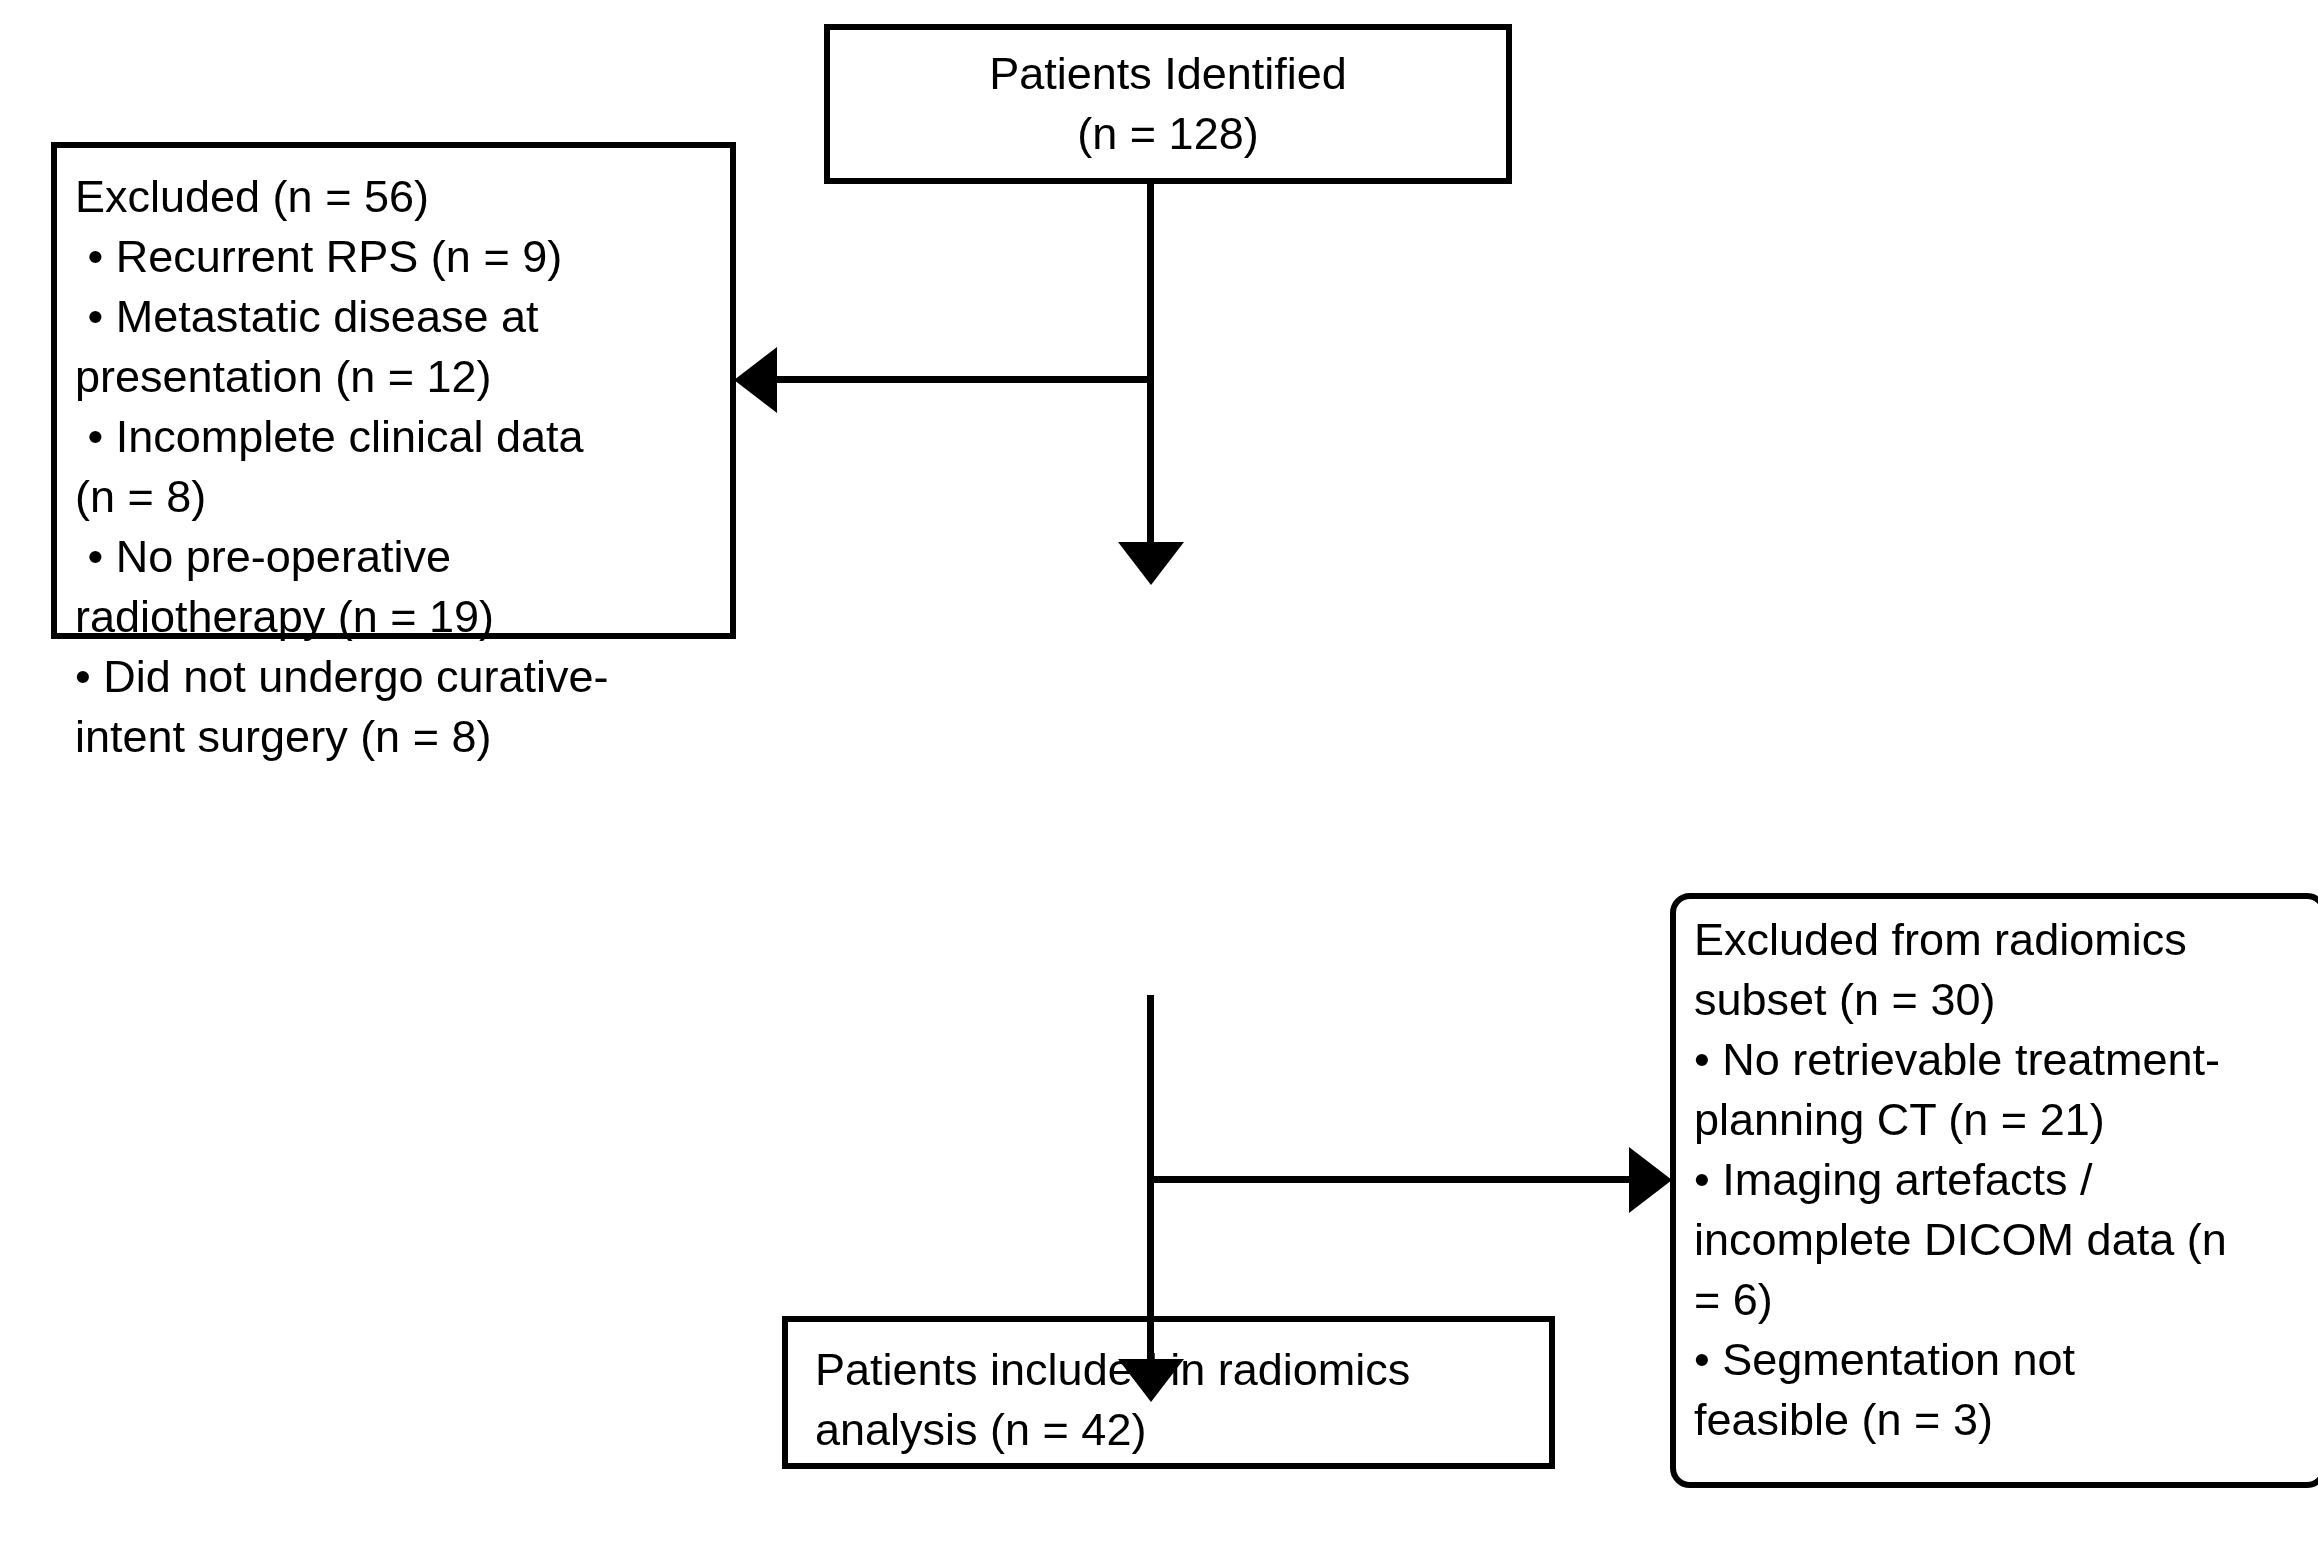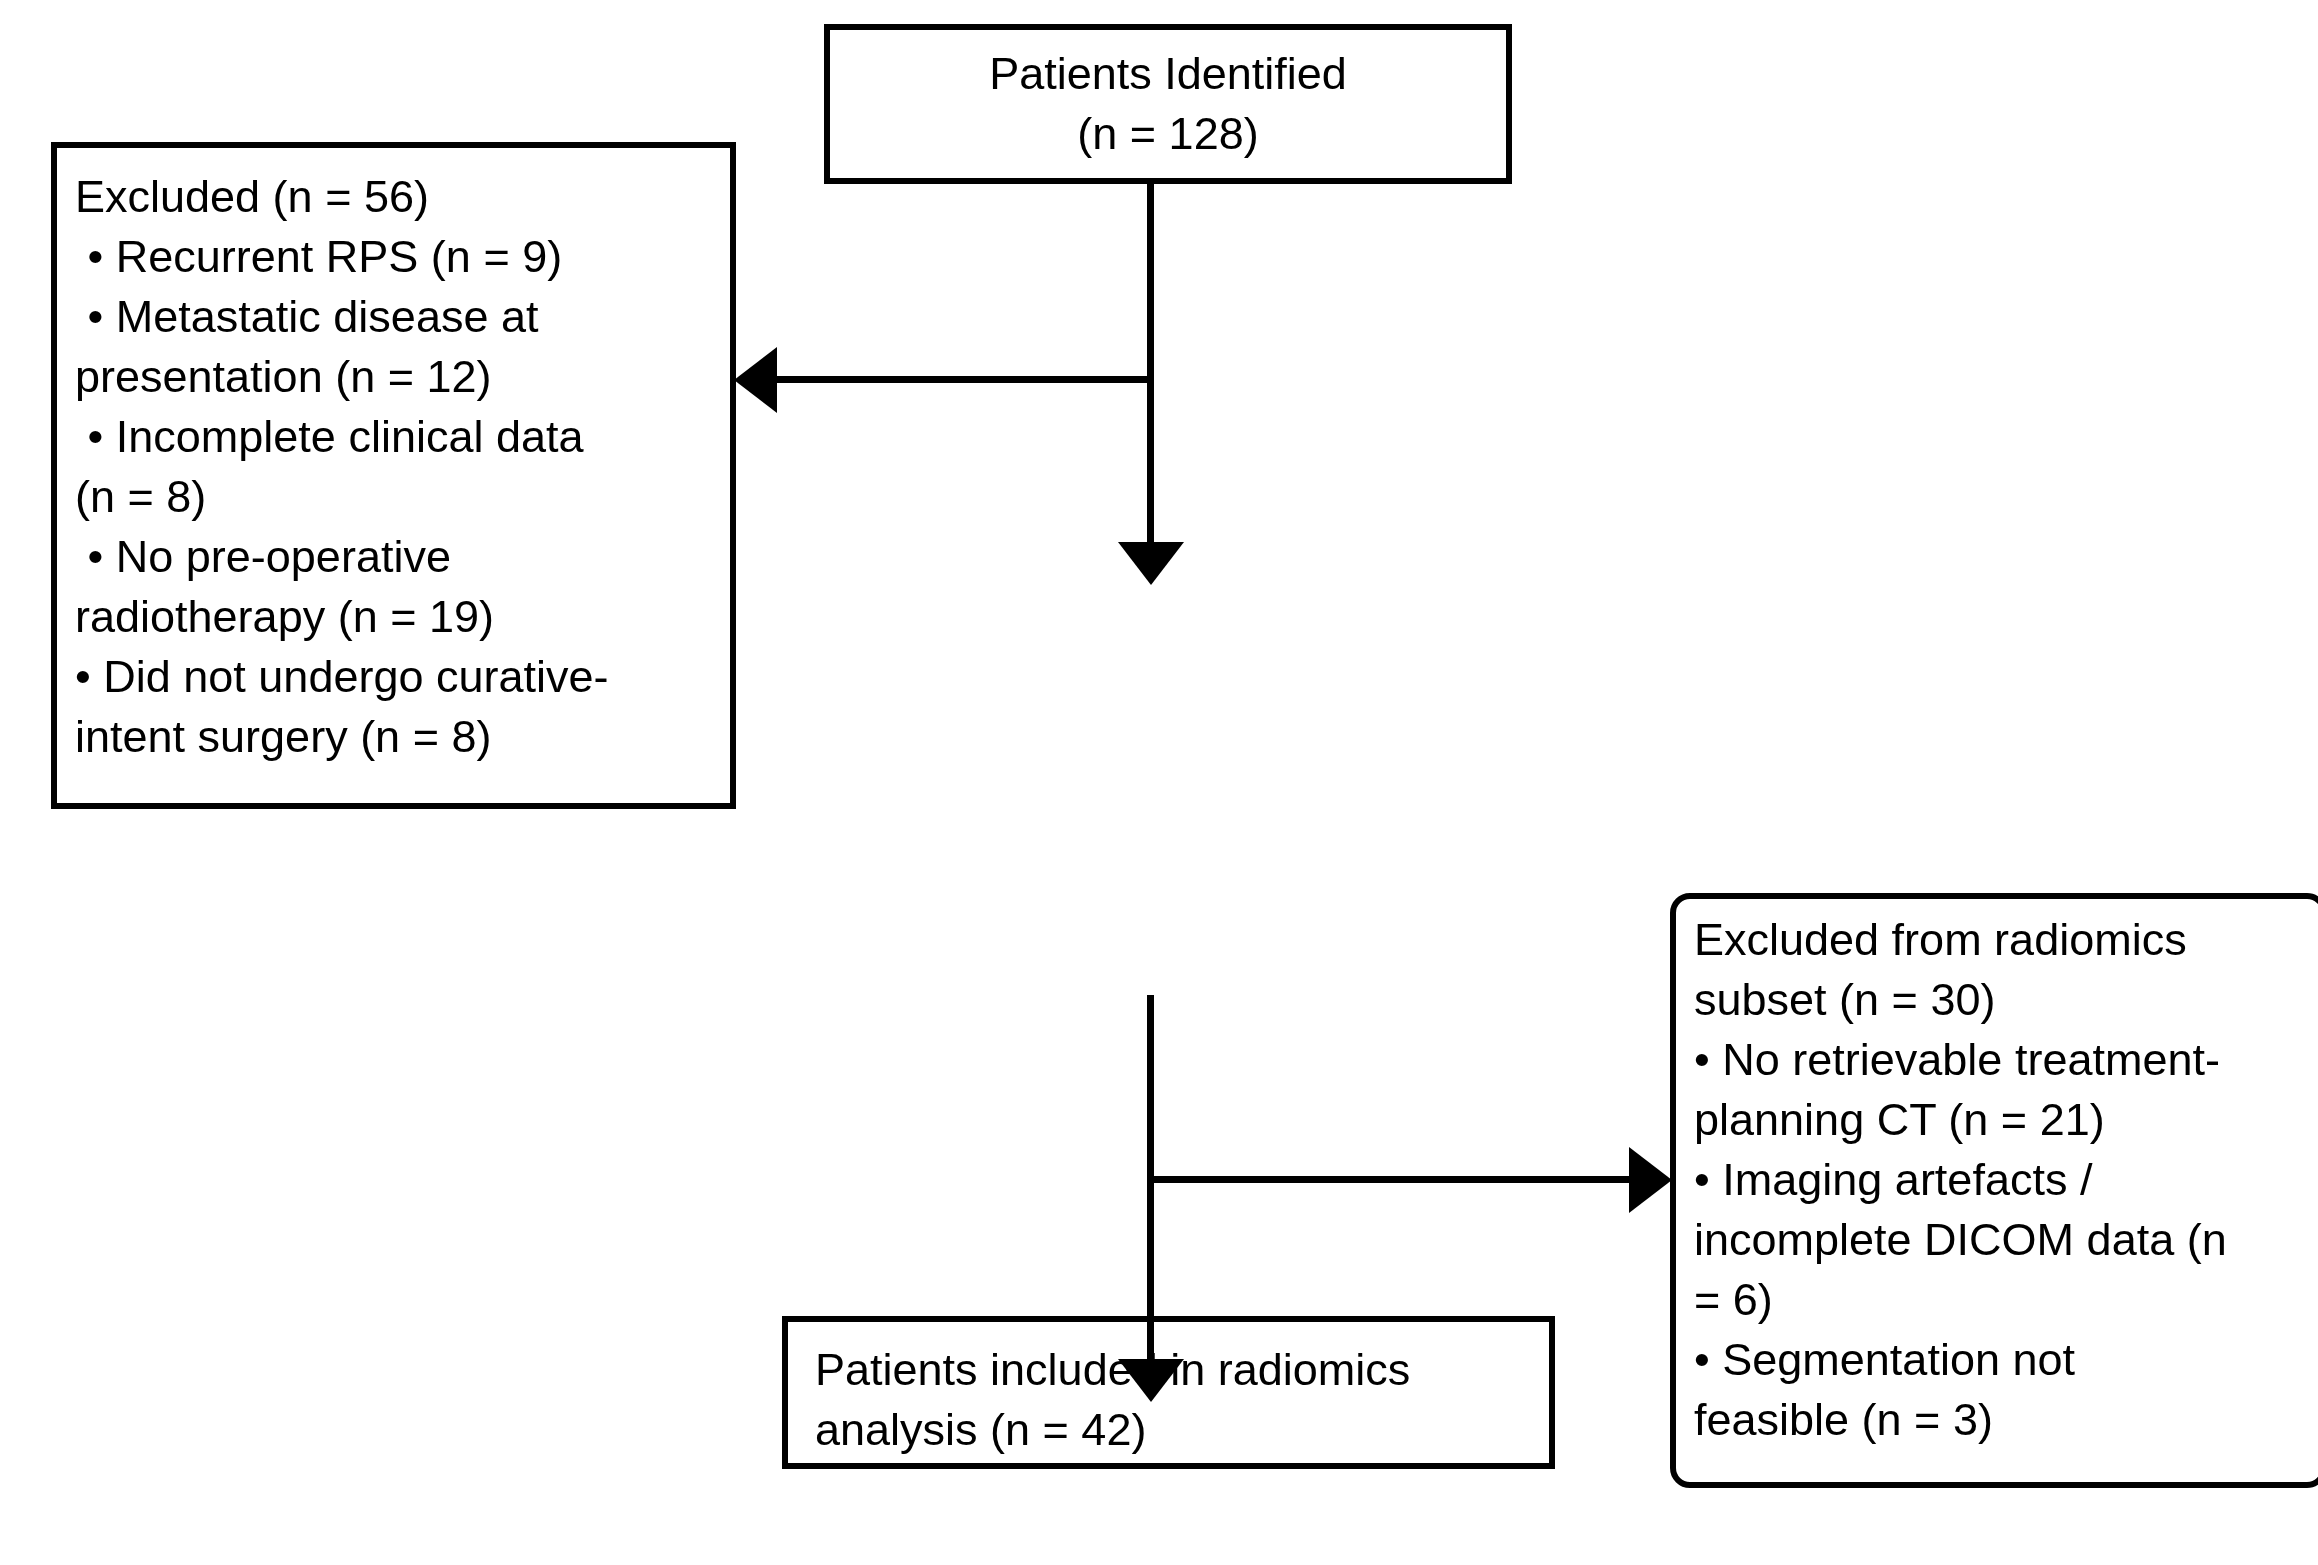--- a/index.html
+++ b/index.html
@@ -22,21 +22,21 @@
     white-space: pre;
     font-size: 45px;
     line-height: 60px;
     color: #000000;
   }
   .center { text-align: center; }
 
   
   .box-top    { left: 800px; top: 24px;   width: 688px; height: 160px;
                 display: flex; align-items: center; justify-content: center; }
-  .box-left   { left: 27px;   top: 142px;  width: 685px; height: 667px;
+  .box-left   { left: 27px;   top: 142px;  width: 685px; height: 497px;
                 padding: 19px 6px 0 18px; }
   .box-mid    { left: 800px; top: 584px;  width: 687px; height: 410px;
                 padding: 37px 6px 0 18px; }
   .box-right  { left: 1646px; top: 893px; width: 657px; height: 595px;
                 padding: 11px 6px 0 18px; border-radius: 20px; }
   .box-bottom { left: 758px; top: 1316px; width: 773px; height: 153px;
                 padding: 18px 6px 0 27px; }
 
   
   .stem { position: absolute; background: #000000; }

